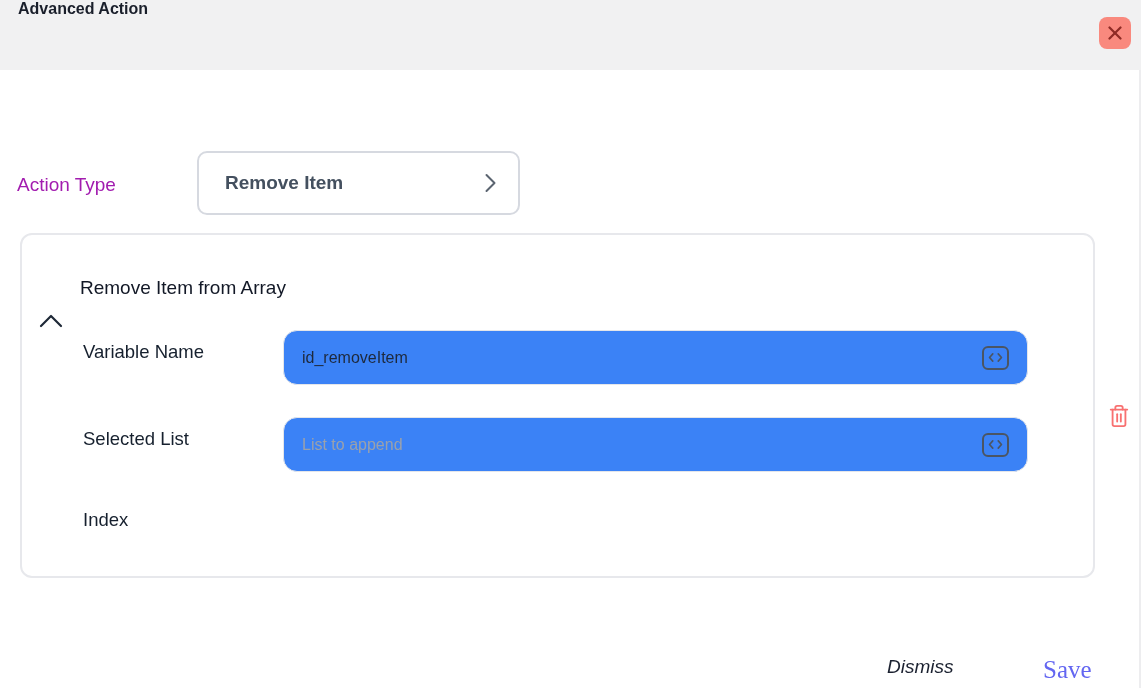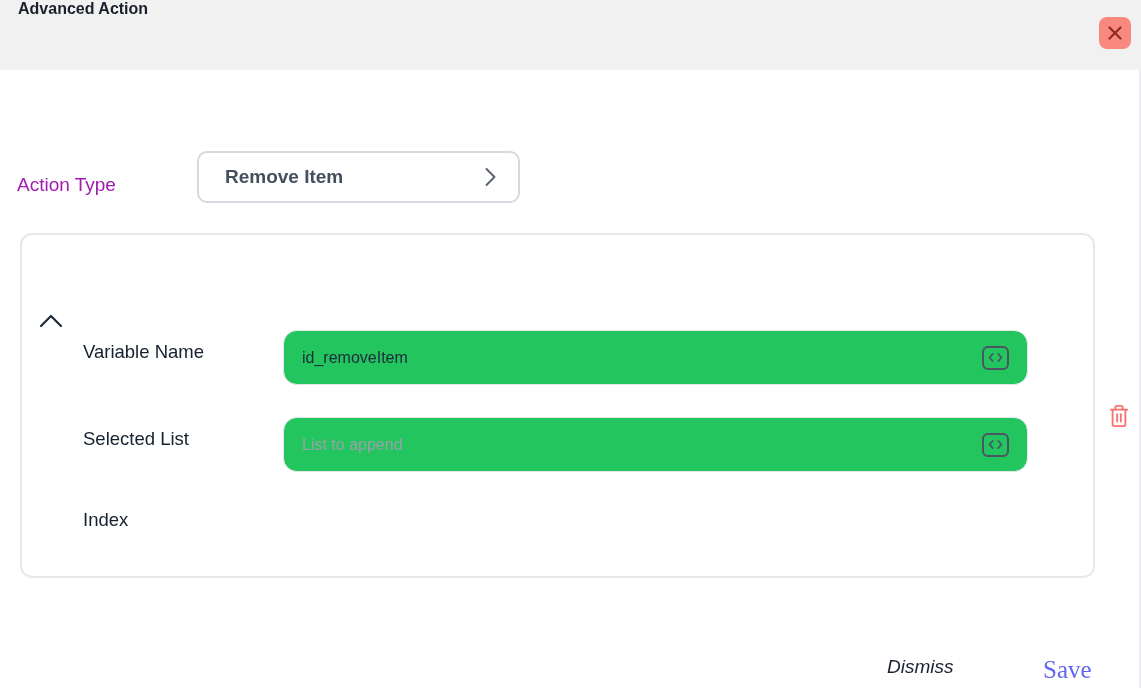--- a/index.html
+++ b/index.html
@@ -27,21 +27,21 @@
     display:flex; align-items:center; justify-content:center;
     cursor:pointer;
   }
   
   .action-label {
     position:absolute; left:17px; top:174px;
     font-size:19px; color:#a21caf;
   }
   .dropdown {
     position:absolute; left:197px; top:151px;
-    width:323px; height:52px;
+    width:323px; height:64px;
     background:#ffffff;
     border:2px solid #d6d9e0; border-radius:10px;
     display:flex; align-items:center;
     cursor:pointer;
   }
   .dropdown-value {
     margin-left:26px;
     font-size:19px; font-weight:700; color:#44505f;
   }
   .dropdown-chevron {
@@ -74,21 +74,21 @@
   .field-label.r2 { top:274px; }
   .input-wrap {
     position:absolute; left:261px; width:745px; height:55px;
   }
   .input-wrap.r0 { top:95px; }
   .input-wrap.r1 { top:182px; }
   .input-wrap.r2 { top:264px; }
   .text-input {
     width:100%; height:100%;
     border:1px solid #e4e6ea; border-radius:14px;
-    background:#22c55e;
+    background:#3b82f6;
     padding:0 62px 0 18px;
     font-size:16px; color:#1e293b;
     font-family:"Liberation Sans", sans-serif;
     outline:none;
   }
   .text-input::placeholder { color:#9aa1ac; }
   .code-btn {
     position:absolute; right:19px; top:50%; transform:translateY(-50%);
     width:27px; height:24px;
     background:transparent;
@@ -143,20 +143,21 @@
 <div class="dropdown">
   <span class="dropdown-value">Remove Item</span>
   <span class="dropdown-chevron">
     <svg width="11" height="20" viewBox="0 0 11 20">
       <polyline points="1.5,2 9.5,10 1.5,18" fill="none" stroke="#5b6470" stroke-width="2" stroke-linecap="round" stroke-linejoin="round"></polyline>
     </svg>
   </span>
 </div>
 
 <div class="card">
+  <div class="card-title">Remove Item from Array</div>
 
   <button class="collapse-btn">
     <span style="display:flex;">
       <svg width="24" height="14" viewBox="0 0 24 14">
         <polyline points="2,12 12,2 22,12" fill="none" stroke="#1f2937" stroke-width="2.2" stroke-linecap="round" stroke-linejoin="round"></polyline>
       </svg>
     </span>
   </button>
 
   <div class="field-label r0">Variable Name</div>

